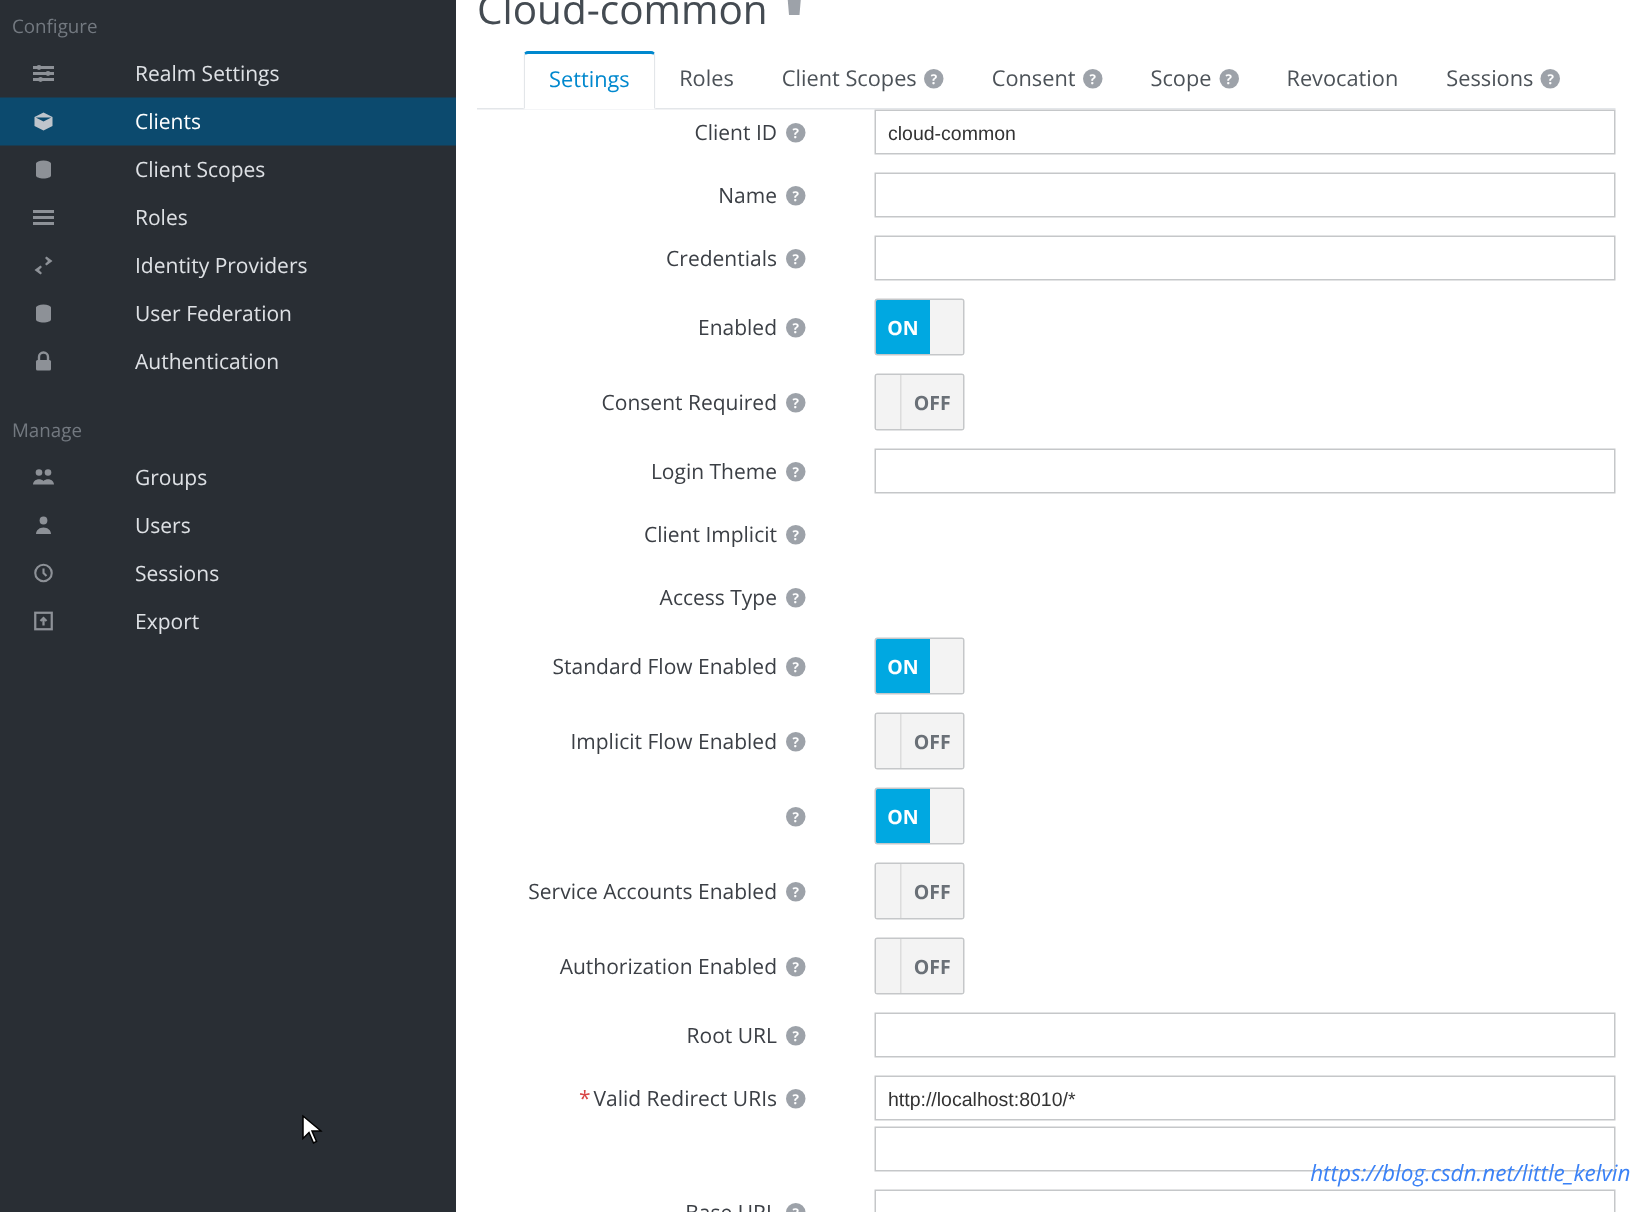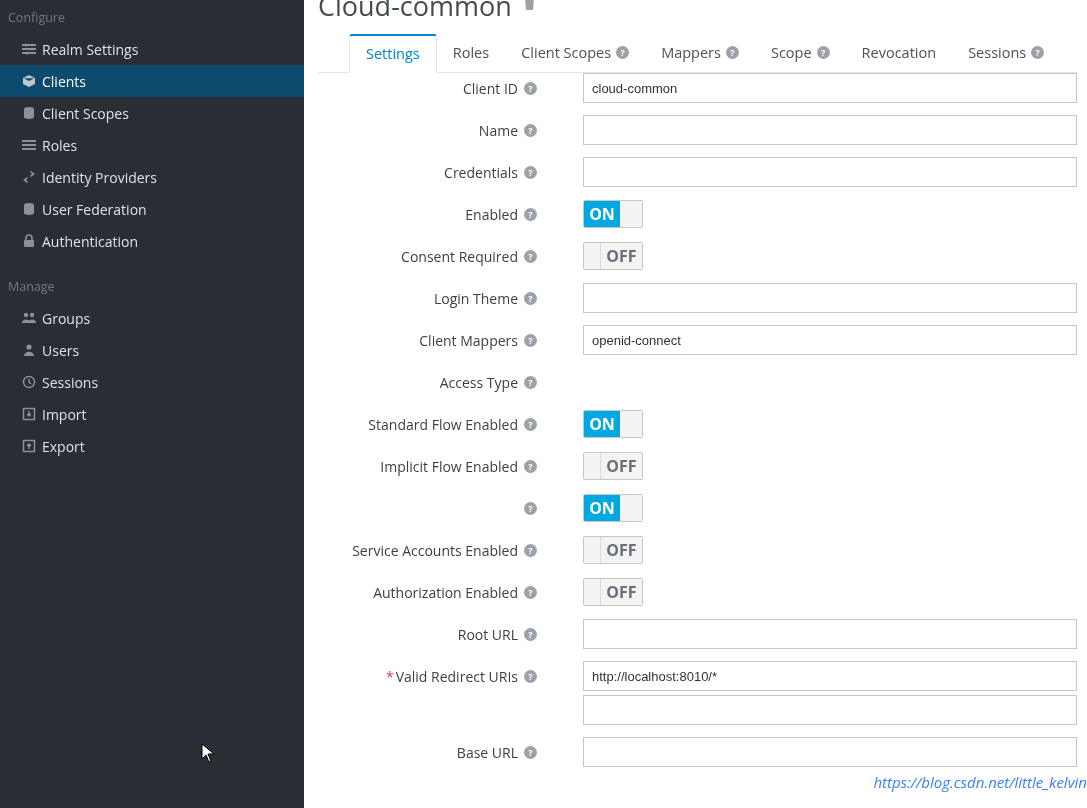--- a/index.html
+++ b/index.html
@@ -28,20 +28,21 @@
     color: #737980;
     padding: 9px 8px 7px 8px;
   }
   .side-item {
     display: flex;
     align-items: center;
     height: 32px;
     padding-left: 16px;
     color: #dee1e5;
     cursor: pointer;
+    gap: 48px;
   }
   .side-item.active { background: #0c4a6e; color: #fff; }
   .side-icon {
     width: 26px;
     display: flex;
     justify-content: center;
     color: #8d9197;
     font-size: 14px;
   }
   .side-item.active .side-icon { color: #bfc5cc; }
@@ -141,26 +142,26 @@
     width: 100%;
     background: #fff;
   }
   .multi-second {
     margin-top: 4px;
     height: 30px;
   }
 
   
   .toggle {
-    width: 60px; height: 28px;
+    width: 60px; height: 38px;
     display: flex;
     border: 1px solid #c5c7c9;
     border-radius: 2px;
     overflow: hidden;
-    font-size: 16px;
+    font-size: 13px;
     font-weight: 700;
   }
   .toggle .tog-on, .toggle .tog-off {
     flex: 1;
     display: flex;
     align-items: center;
     justify-content: center;
   }
   .toggle.on .tog-on { background: #00a8e1; color: #fff; width: 36px; flex: none; }
   .toggle.on .tog-off { background: #f3f3f3; flex: 1; }
@@ -291,29 +292,20 @@
     <span class="side-icon">
       <svg width="14" height="14" viewBox="0 0 14 14" fill="none" stroke="currentColor" stroke-width="1.4">
           <circle cx="7" cy="7" r="5.5"></circle>
           <path d="M7 4v3l2 2"></path>
         </svg>
     </span>
     <span class="side-label">Sessions</span>
   </div>
 
 
-  <div class="side-item">
-    <span class="side-icon">
-      <svg width="14" height="14" viewBox="0 0 14 14" fill="none" stroke="currentColor" stroke-width="1.5">
-          <rect x="1.5" y="1.5" width="11" height="11"></rect>
-          <path d="M7 4v5M5 7l2 2 2-2"></path>
-        </svg>
-    </span>
-    <span class="side-label">Import</span>
-  </div>
 
   <div class="side-item">
     <span class="side-icon">
       <svg width="14" height="14" viewBox="0 0 14 14" fill="none" stroke="currentColor" stroke-width="1.5">
           <rect x="1.5" y="1.5" width="11" height="11"></rect>
           <path d="M7 10V5M5 7l2-2 2 2"></path>
         </svg>
     </span>
     <span class="side-label">Export</span>
   </div>
@@ -335,21 +327,21 @@
         <span>Settings</span>
       </div>
     <div class="tab">
         <span>Roles</span>
       </div>
     <div class="tab">
         <span>Client Scopes</span>
         <span class="help-circle">?</span>
       </div>
     <div class="tab">
-        <span>Mappers</span>
+        <span>Consent</span>
         <span class="help-circle">?</span>
       </div>
     <div class="tab">
         <span>Scope</span>
         <span class="help-circle">?</span>
       </div>
     <div class="tab">
         <span>Revocation</span>
       </div>
     <div class="tab">
@@ -421,25 +413,22 @@
           <span>Login Theme</span>
           <span class="help-circle" style="margin-left:6px">?</span>
         </div>
         <div class="row-control">
           <input type="text" class="select-like" value="" style="">
         </div>
       </div>
 
     <div class="row">
         <div class="row-label">
-          <span>Client Mappers</span>
-          <span class="help-circle" style="margin-left:6px">?</span>
-        </div>
-        <div class="row-control">
-          <input type="text" class="select-like" value="openid-connect" style="">
+          <span>Client Implicit</span>
+          <span class="help-circle" style="margin-left:6px">?</span>
         </div>
       </div>
 
     <div class="row">
         <div class="row-label">
           <span>Access Type</span>
           <span class="help-circle" style="margin-left:6px">?</span>
         </div>
       </div>
 

